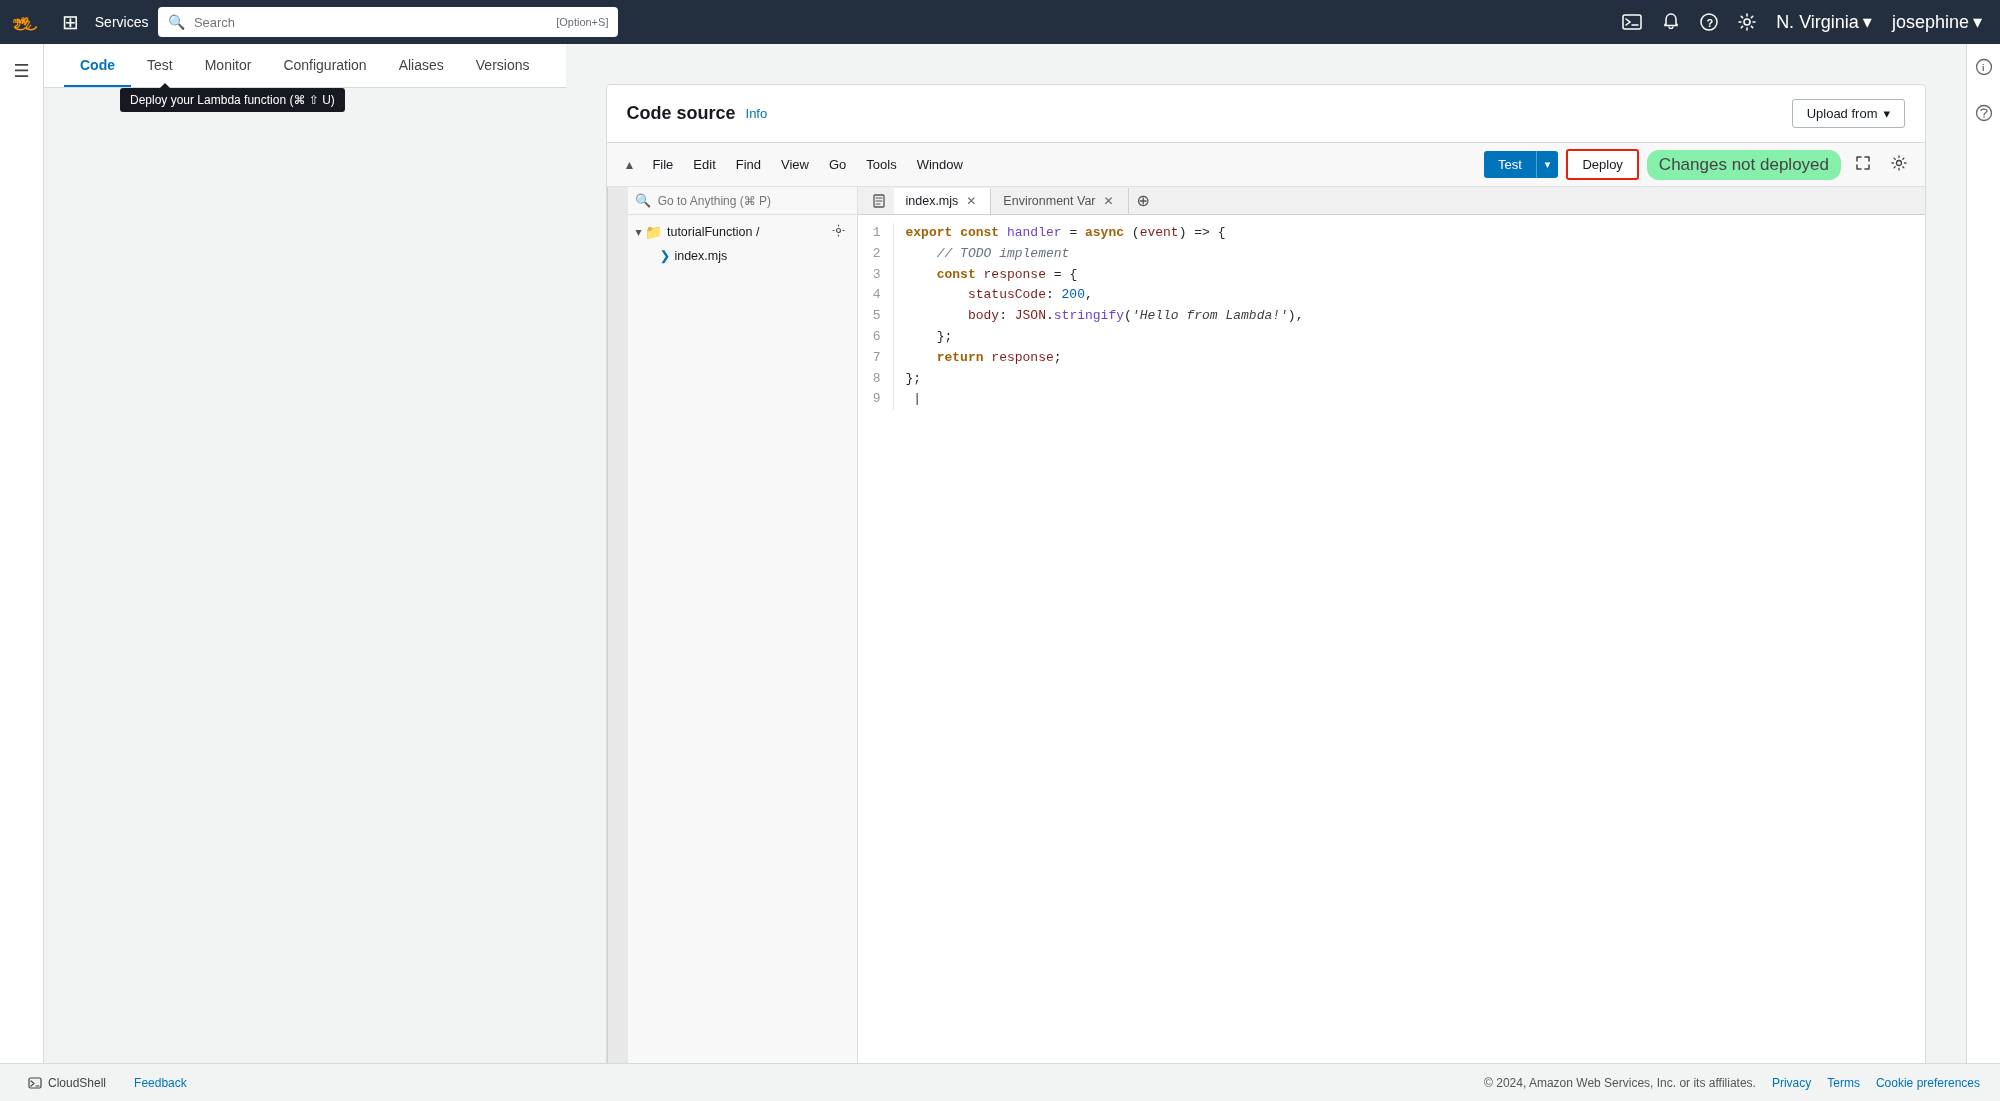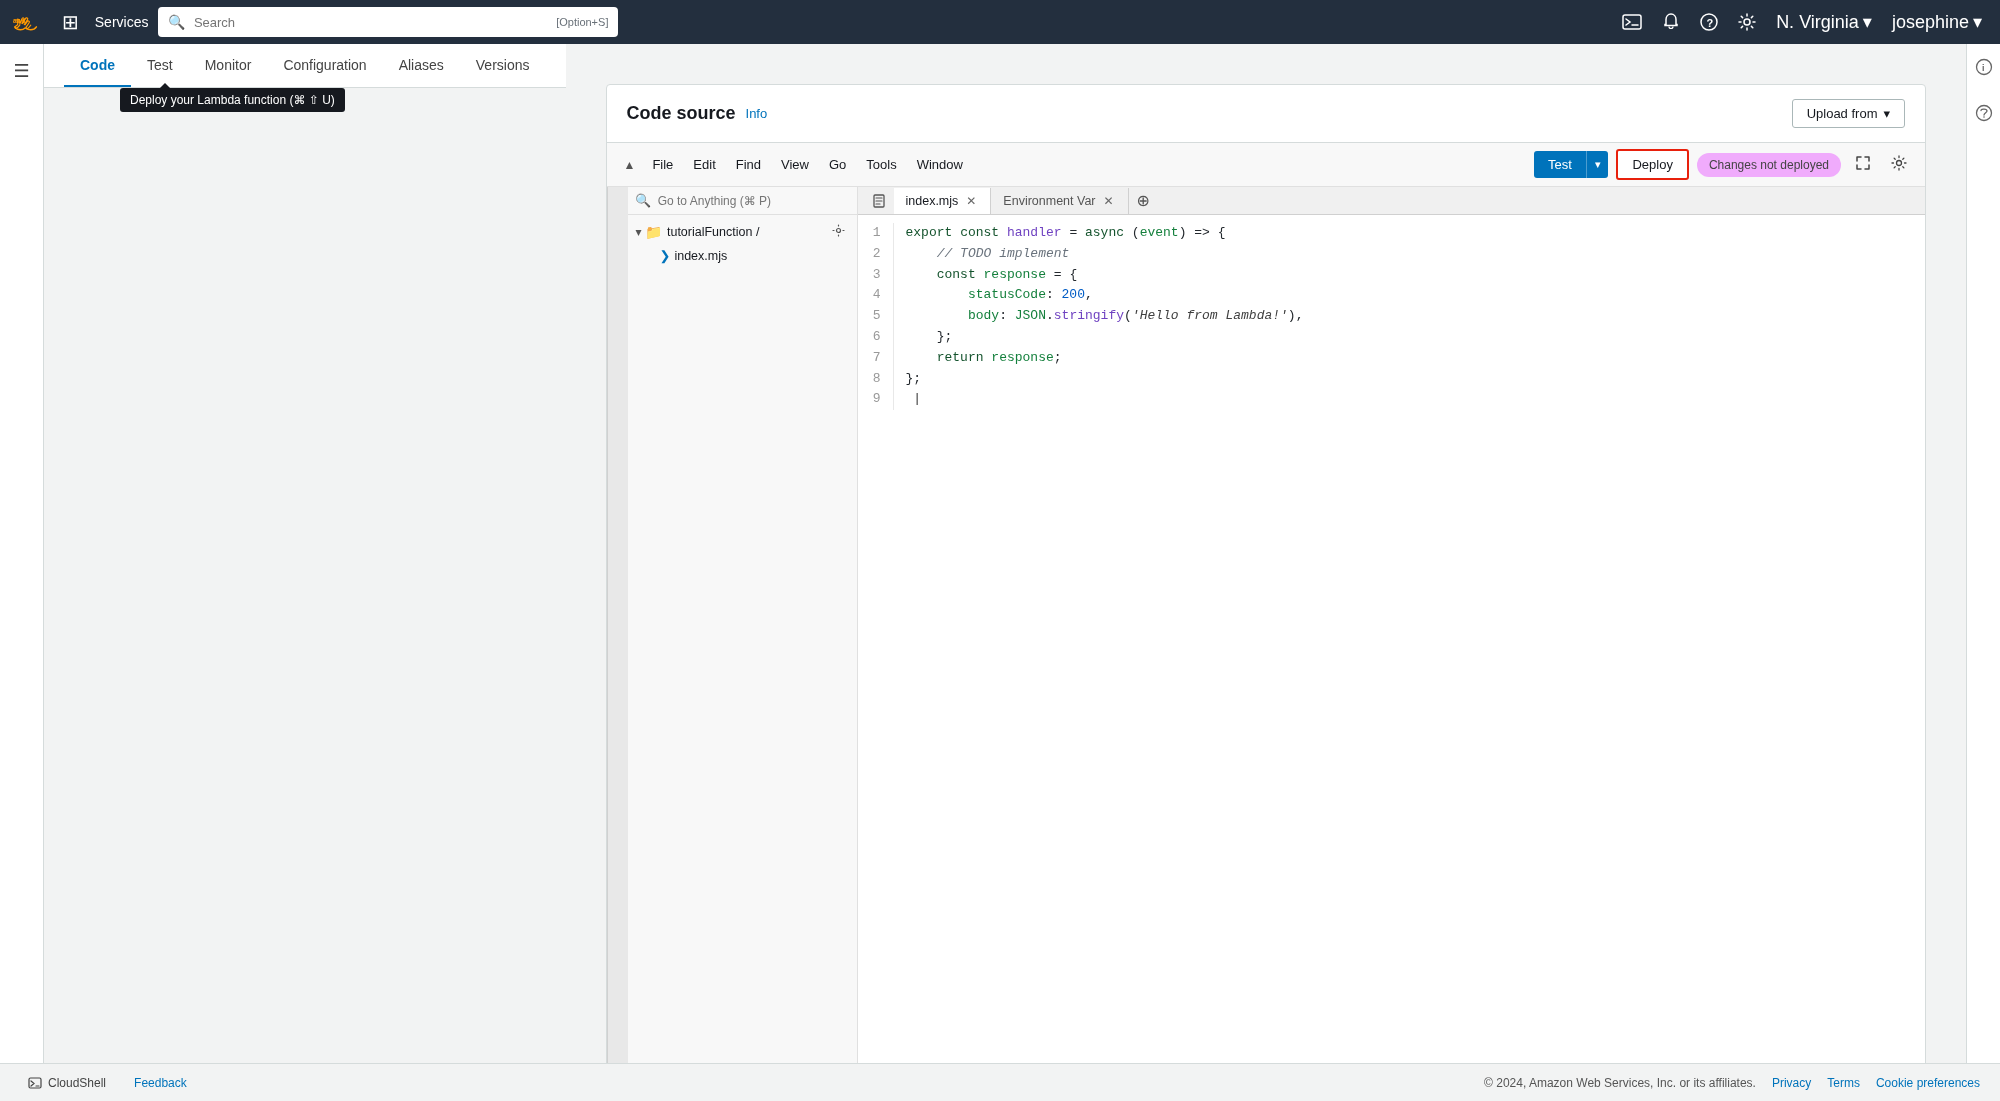--- a/index.html
+++ b/index.html
@@ -287,25 +287,25 @@
       background: #fff;
       color: #16191f;
       border: 2px solid #e8200c;
       padding: 6px 14px;
       font-size: 13px;
       cursor: pointer;
       border-radius: 3px;
       font-weight: 500;
     }
     .changes-badge {
-      background: #f0abfc;
+      background: #86efac;
       color: #444;
       padding: 5px 12px;
       border-radius: 12px;
-      font-size: 12px;
+      font-size: 17px;
       white-space: nowrap;
     }
     .ide-icon-btn {
       background: none;
       border: none;
       cursor: pointer;
       font-size: 16px;
       color: #555;
       padding: 4px 6px;
       border-radius: 2px;
@@ -465,26 +465,26 @@
       color: #999;
       user-select: none;
       border-right: 1px solid #e8e8e8;
       margin-right: 12px;
       flex-shrink: 0;
     }
     .line-number { display: block; }
     .code-content { flex: 1; padding-right: 12px; color: #24292e; }
     .code-line { display: block; white-space: pre; }
     
-    .kw { color: #14532d; } 
+    .kw { color: #a16207; font-weight: bold; } 
     .fn { color: #6f42c1; } 
     .str { color: #404040; font-style: italic; } 
     .num { color: #005cc5; } 
     .cmt { color: #6a737d; font-style: italic; }
-    .var2 { color: #15803d; } 
+    .var2 { color: #7f1d1d; } 
     .op { color: #24292e; }
     .cursor-line::after { content: '|'; color: #333; animation: blink 1s infinite; }
     @keyframes blink { 0%,100% { opacity:1; } 50% { opacity:0; } }
 
     
     .footer {
       background: #f2f3f3;
       border-top: 1px solid #d5dbdb;
       height: 38px;
       display: flex;

